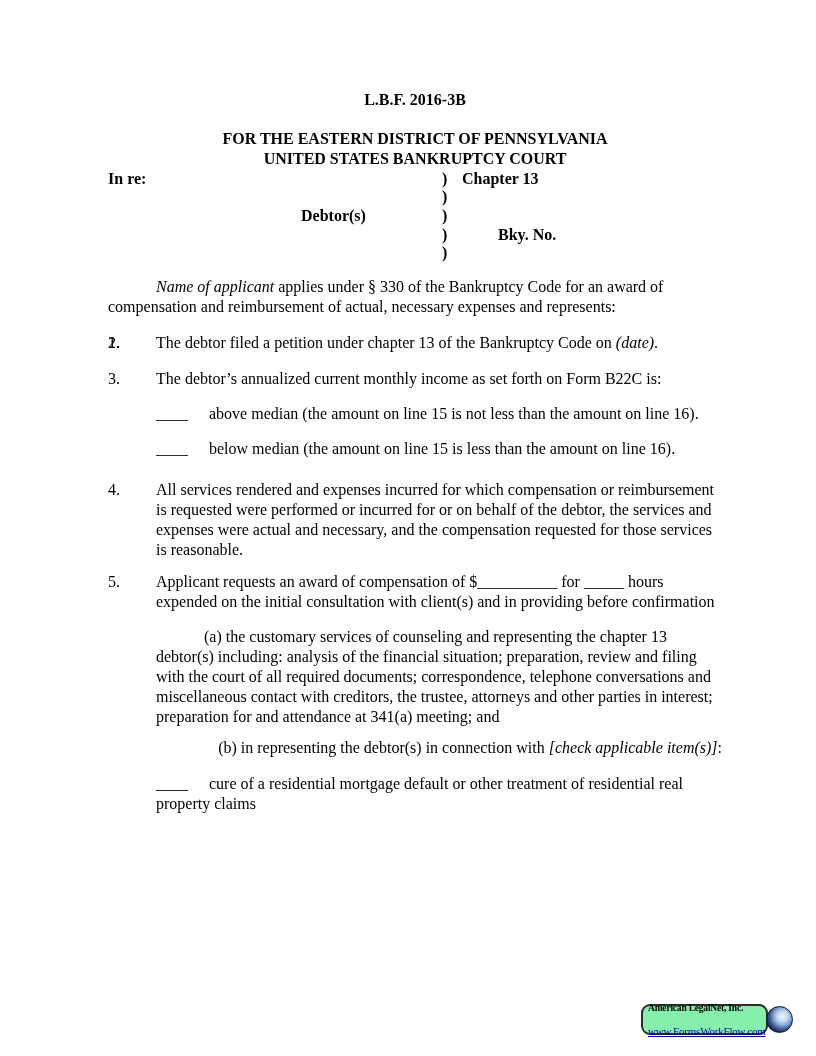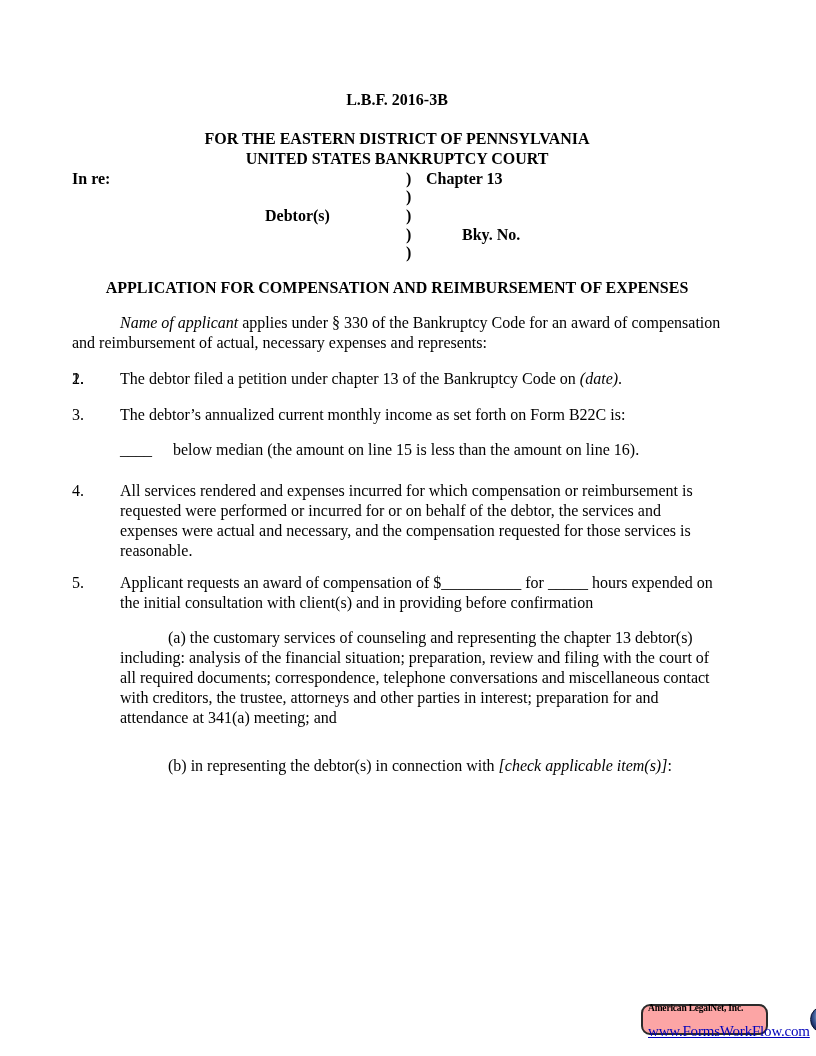--- a/index.html
+++ b/index.html
@@ -3,21 +3,21 @@
 <meta charset="utf-8">
 <style>
   html, body { margin: 0; padding: 0; background: #e8e8e8; }
   .sheet {
     position: relative;
     width: 816px;
     height: 1056px;
     background: #ffffff;
     margin: 0 auto;
     box-sizing: border-box;
-    padding: 89px 94px 0 72px;
+    padding: 89px 94px 0 108px;
     font-family: "Liberation Serif", "DejaVu Serif", serif;
     font-size: 16px;
     line-height: 20px;
     color: #000000;
     overflow: hidden;
   }
   .center-bold { text-align: center; font-weight: bold; }
   .form-title { line-height: 21px; }
   .court-block { margin-top: 19px; line-height: 20px; }
 
@@ -45,52 +45,52 @@
   .mt-i3 { margin-top: 16px; }
   .mt-i4 { margin-top: 21px; }
   .mt-i5 { margin-top: 12px; }
 
   .opt { margin-top: 15px; padding-left: 48px; }
   .blank { white-space: pre; }
   .opt .blank, .hang-opt .blank { display: inline-block; margin-right: 21px; }
 
   .sub { margin-left: 48px; text-indent: 48px; }
   .sub-a { margin-top: 15px; }
-  .sub-b { margin-top: 28px; }
+  .sub-b { margin-top: 11px; text-align: right; }
   .hang-opt { margin-left: 48px; margin-top: 16px; }
 
   .it { font-style: italic; }
 
   
   .logo-box {
     position: absolute;
     left: 641px;
     top: 1004px;
     width: 127px;
     height: 31px;
     box-sizing: border-box;
     border: 2px solid #2b2b2b;
     border-radius: 9px;
-    background: #fca5a5;
+    background: #86efac;
     display: flex;
     align-items: center;
     padding: 1px 2px 1px 5px;
     text-decoration: none;
     cursor: pointer;
   }
   .logo-text { flex: 1; display: flex; flex-direction: column; line-height: 11px; }
   .logo-company {
     font-size: 9.5px;
     font-weight: bold;
     color: #000000;
     letter-spacing: -0.2px;
     white-space: nowrap;
   }
   .logo-link {
-    font-size: 15px;
+    font-size: 11px;
     color: #0000bb;
     text-decoration: underline;
     letter-spacing: -0.2px;
     white-space: nowrap;
     margin-top: 12px;
   }
   .globe {
     width: 25px; height: 25px;
     border-radius: 50%;
     background:
@@ -118,57 +118,62 @@
     <span class="cap-abs cap-debtors">Debtor(s)</span>
     <span class="cap-abs p0">)</span>
     <span class="cap-abs p1">)</span>
     <span class="cap-abs p2">)</span>
     <span class="cap-abs p3">)</span>
     <span class="cap-abs p4">)</span>
     <span class="cap-abs cap-chapter">Chapter 13</span>
     <span class="cap-abs cap-bky">Bky. No.</span>
   </div>
 
-  <div class="center-bold main-heading">APPLICATION FOR COMPENSATION AND REIMBURSEMENT OF EXPENSES</div>
 
   <p class="intro"><span class="it">Name of applicant</span><span> applies under § 330 of the Bankruptcy Code for an award of compensation and reimbursement of actual, necessary expenses and represents:</span></p>
 
   <div class="item mt-i1">
     <span class="item-num">1.</span>
   </div>
 
   <div class="item mt-i2">
     <span class="item-num">2.</span>
     <span>The debtor filed a petition under chapter 13 of the Bankruptcy Code on </span><span class="it">(date)</span><span>.</span>
   </div>
 
   <div class="item mt-i3">
     <span class="item-num">3.</span>
     <span>The debtor’s annualized current monthly income as set forth on Form B22C is:</span>
   </div>
 
+  <div class="opt">
+    <span class="blank">____</span><span>above median (the amount on line 15 is not less than the amount on line 16).</span>
+  </div>
 
   <div class="opt">
     <span class="blank">____</span><span>below median (the amount on line 15 is less  than the amount on line 16).</span>
   </div>
 
   <div class="item mt-i4">
     <span class="item-num">4.</span>
     <span>All services rendered and expenses incurred for which compensation or reimbursement is requested were performed or incurred for or on behalf of the debtor, the services and expenses were actual and necessary, and the compensation requested for those services is reasonable.</span>
   </div>
 
   <div class="item mt-i5">
     <span class="item-num">5.</span>
     <span>Applicant requests an award of compensation of $</span><span class="blank">__________</span><span> for </span><span class="blank">_____</span><span> hours expended on the initial consultation with client(s) and in providing before confirmation</span>
   </div>
 
   <p class="sub sub-a" style="margin-top:15px;margin-bottom:0;">(a) the customary services of counseling and representing the chapter 13 debtor(s) including: analysis of the financial situation; preparation, review and filing with the court of all required documents; correspondence, telephone conversations and miscellaneous contact with creditors, the trustee, attorneys and other parties in interest; preparation for and attendance at 341(a) meeting; and</p>
 
   <p class="sub sub-b" style="margin-bottom:0;"><span>(b) in representing the debtor(s) in connection with </span><span class="it">[check applicable item(s)]</span><span>:</span></p>
 
+  <div class="hang-opt">
+    <span class="blank">____</span><span>cure of a residential mortgage default or other treatment of residential real property claims</span>
+  </div>
 
   <a class="logo-box">
     <span class="logo-text">
       <span class="logo-company">American LegalNet, Inc.</span>
       <span class="logo-link">www.FormsWorkFlow.com</span>
     </span>
     <span class="globe"></span>
   </a>
 
 </div>

